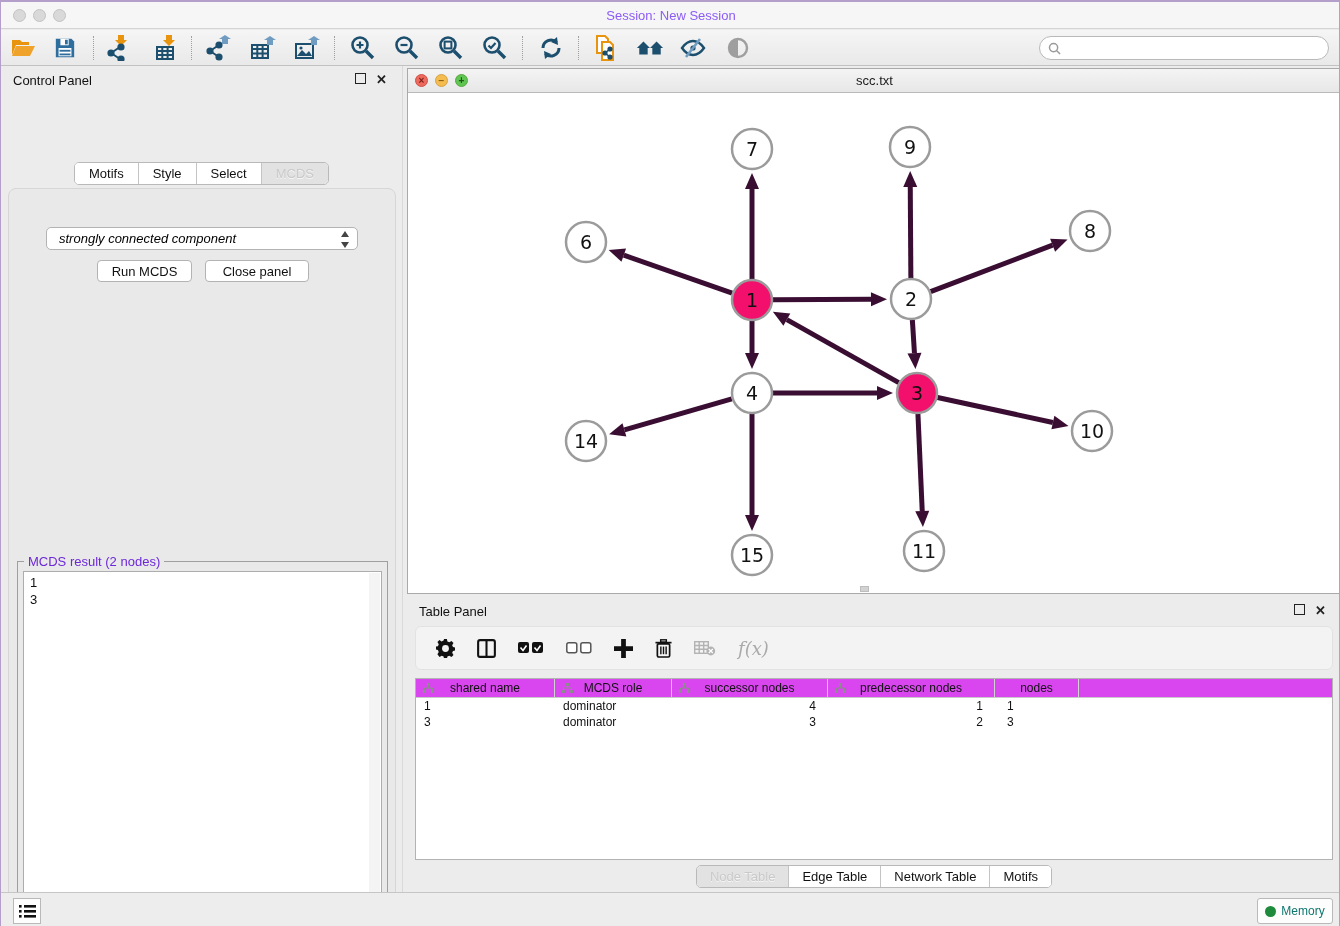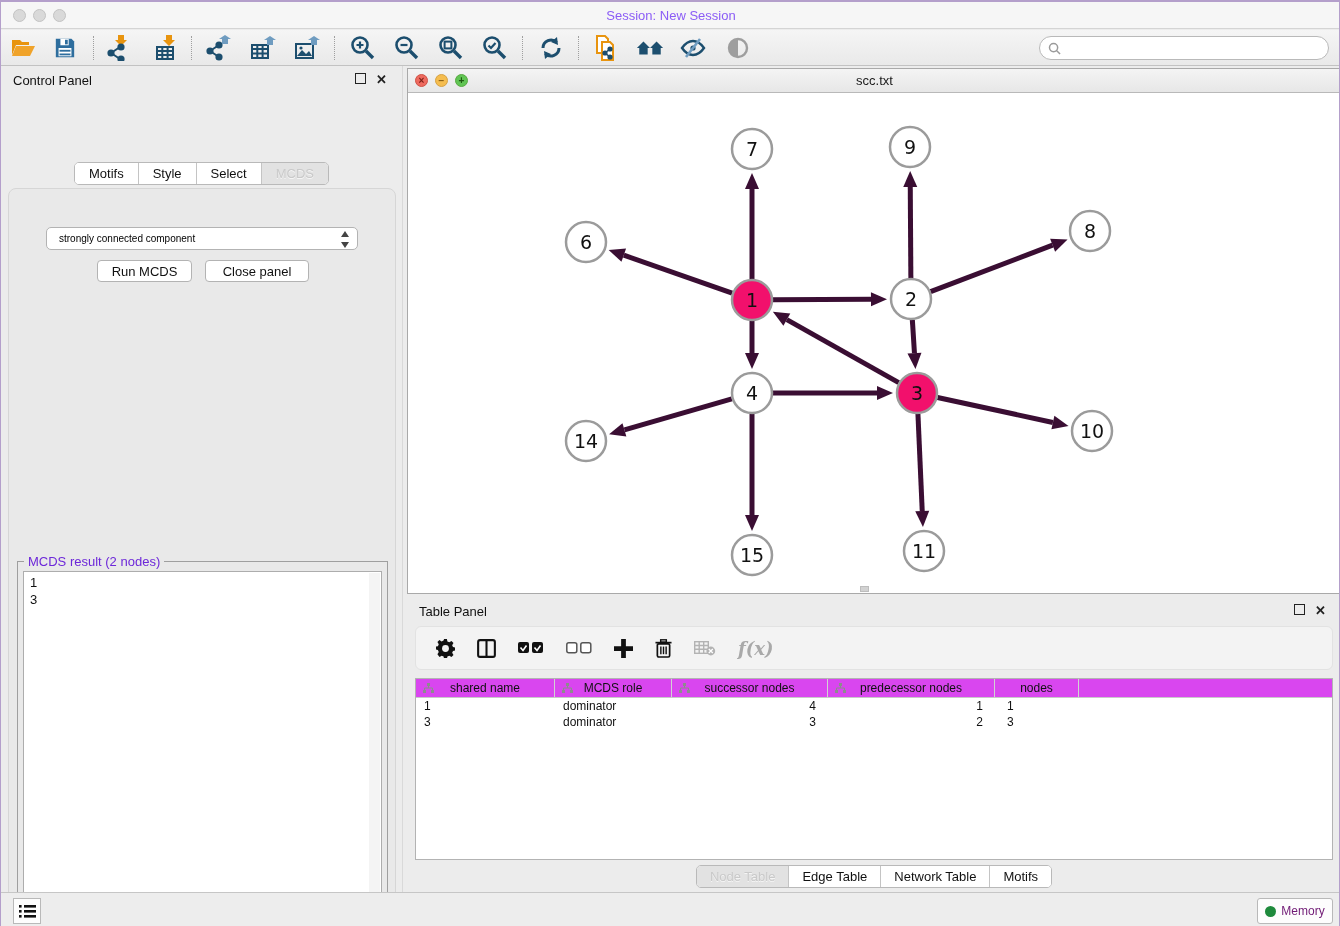--- a/index.html
+++ b/index.html
@@ -51,21 +51,21 @@
   .seg .tab:last-child { border-right:none; }
   .seg .tab.disabled { background:#e2e2e2; color:#c9c9c9; text-shadow:0 1px 0 #f5f5f5; }
   .cp-inner {
     position:absolute; left:7px; top:122px; width:388px; height:756px;
     background:#e9e9e9; border:1px solid #d6d6d6; border-radius:8px;
   }
   .opt-label { position:absolute; top:15px; width:100%; text-align:center; font-size:13px; color:#111; }
   .dropdown {
     position:absolute; left:37px; top:38px; width:312px; height:23px;
     background:#fff; border:1px solid #b3b3b3; border-radius:5px;
-    font-size:10px; display:flex; align-items:center; padding-left:12px; cursor:pointer;
+    font-size:13px; display:flex; align-items:center; padding-left:12px; cursor:pointer;font-style:italic;
   }
   .dd-arrows { position:absolute; right:7px; top:3px; }
   .btn {
     position:absolute; top:71px; height:22px; background:#fff;
     border:1px solid #b3b3b3; border-radius:4px; font-size:13px;
     display:flex; align-items:center; justify-content:center; cursor:pointer; color:#111;
   }
   .btn-run { left:88px; width:95px; }
   .btn-close { left:196px; width:104px; }
   .result-group {
@@ -98,21 +98,21 @@
   .net-title { position:absolute; width:100%; text-align:center; top:4px; font-size:13px; color:#1a1a1a; }
   .canvas { position:relative; width:932px; height:500px; background:#fff; }
   .canvas-handle { position:absolute; left:452px; bottom:1px; width:9px; height:6px; background:#d2d2d2; border:1px solid #bdbdbd; }
   
   .tpanel { position:absolute; left:406px; top:595px; width:934px; height:295px; }
   .tp-toolbar {
     position:absolute; left:8px; top:29px; width:918px; height:44px;
     background:#f3f3f3; border:1px solid #e2e2e2; border-radius:6px;
     display:flex; align-items:center; gap:22px; padding-left:20px;
   }
-  .tp-icon { display:flex; align-items:center; justify-content:center; cursor:pointer;font-weight:bold; }
+  .tp-icon { display:flex; align-items:center; justify-content:center; cursor:pointer; }
   .fx { font-family:"DejaVu Serif", serif; font-style:italic; font-size:18px; color:#a9a9a9; }
   .dtable {
     position:absolute; left:8px; top:81px; width:918px; height:182px;
     background:#fff; border:1px solid #b3b3b3;
   }
   .thead { display:flex; height:19px; background:#d946ef; border-bottom:1px solid #c9c9c9; }
   .th {
     position:relative; font-size:12px; color:#111; text-align:center; line-height:18px;
     border-right:1px solid #d2d2d2; overflow:hidden; cursor:pointer;
   }
@@ -127,21 +127,21 @@
     background:#ededed; border-top:1px solid #c6c6c6;
   }
   .list-btn {
     position:absolute; left:12px; top:5px; width:28px; height:26px;
     background:#fdfdfd; border:1px solid #b9b9b9; display:flex; align-items:center; justify-content:center; cursor:pointer;
   }
   .mem-btn {
     position:absolute; right:8px; top:5px; width:76px; height:26px;
     background:#fdfdfd; border:1px solid #b9b9b9; border-radius:3px;
     display:flex; align-items:center; justify-content:center; gap:5px;
-    font-size:12px; color:#701a75; cursor:pointer;
+    font-size:12px; color:#0f766e; cursor:pointer;
   }
   .mem-dot { width:11px; height:11px; border-radius:50%; background:#1e8a3c; }
   svg { display:block; }
 </style>
 </head>
 <body>
 
 <div class="titlebar">
   <div class="traffic t-gray t-main1"></div>
   <div class="traffic t-gray t-main2"></div>

